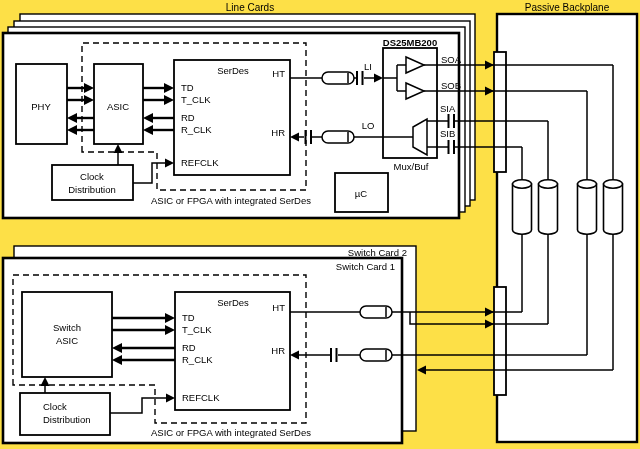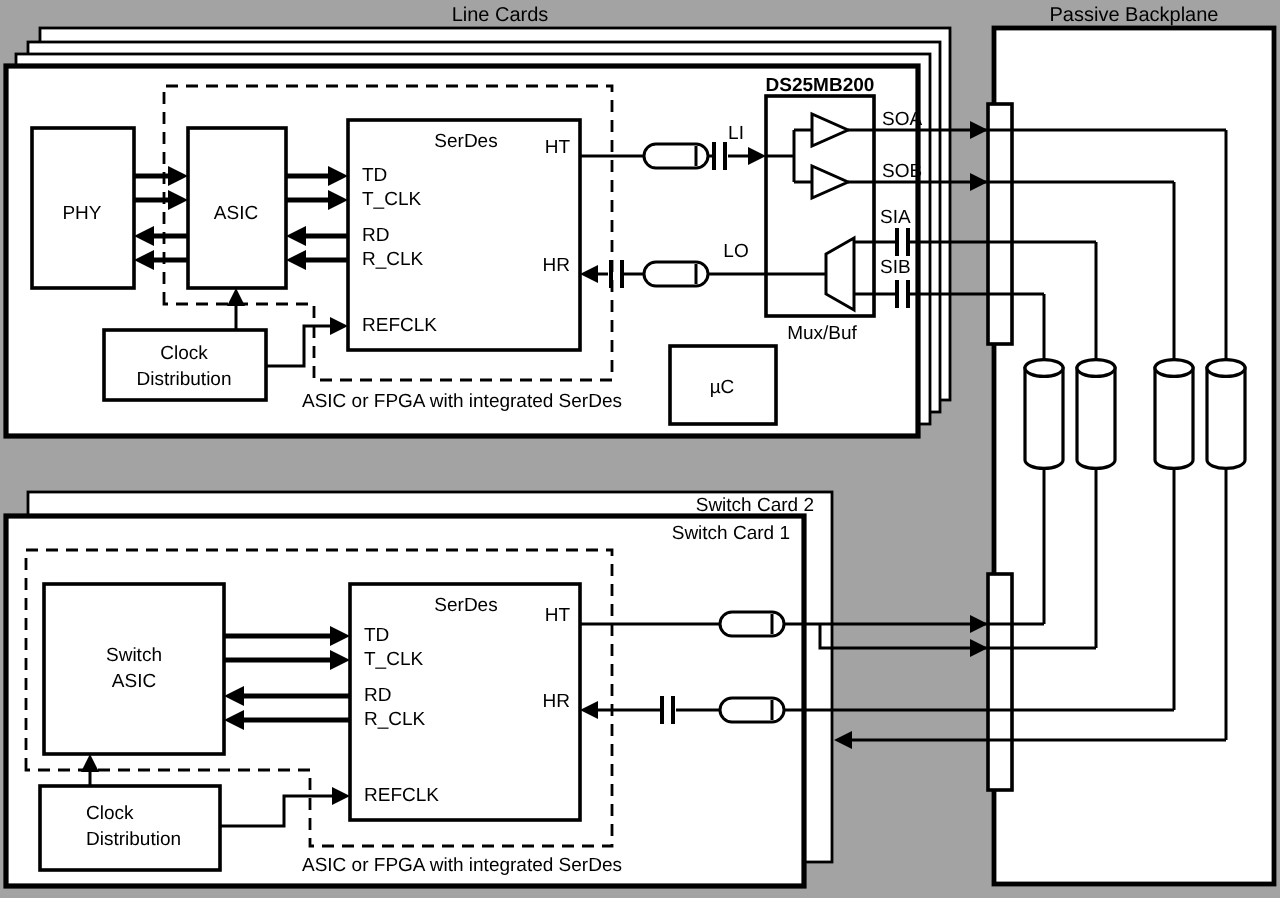--- a/index.html
+++ b/index.html
@@ -1,16 +1,16 @@
 <!DOCTYPE html>
 <html><head>
 <meta charset="utf-8">
 <style>
   html,body{margin:0;padding:0;background:#fff;}
-  #stage{width:640px;height:449px;position:relative;background:#a3a3a3;overflow:hidden;}
+  #stage{width:640px;height:449px;position:relative;background:#fde047;overflow:hidden;}
   svg{display:block;}
   svg text{font-family:"Liberation Sans","DejaVu Sans",sans-serif;fill:#000;}
   .lbl{font-size:9.5px;dominant-baseline:middle;}
   .ttl{font-size:10px;dominant-baseline:middle;}
   .bold{font-weight:bold;}
   .box{fill:#fff;stroke:#000;stroke-width:1.8;}
   .card{fill:#fff;stroke:#000;stroke-width:1.4;}
   .card-front{fill:#fff;stroke:#000;stroke-width:2.6;}
   .wire{stroke:#000;stroke-width:1.5;fill:none;}
   .wire-thick{stroke:#000;stroke-width:2.4;fill:none;}

